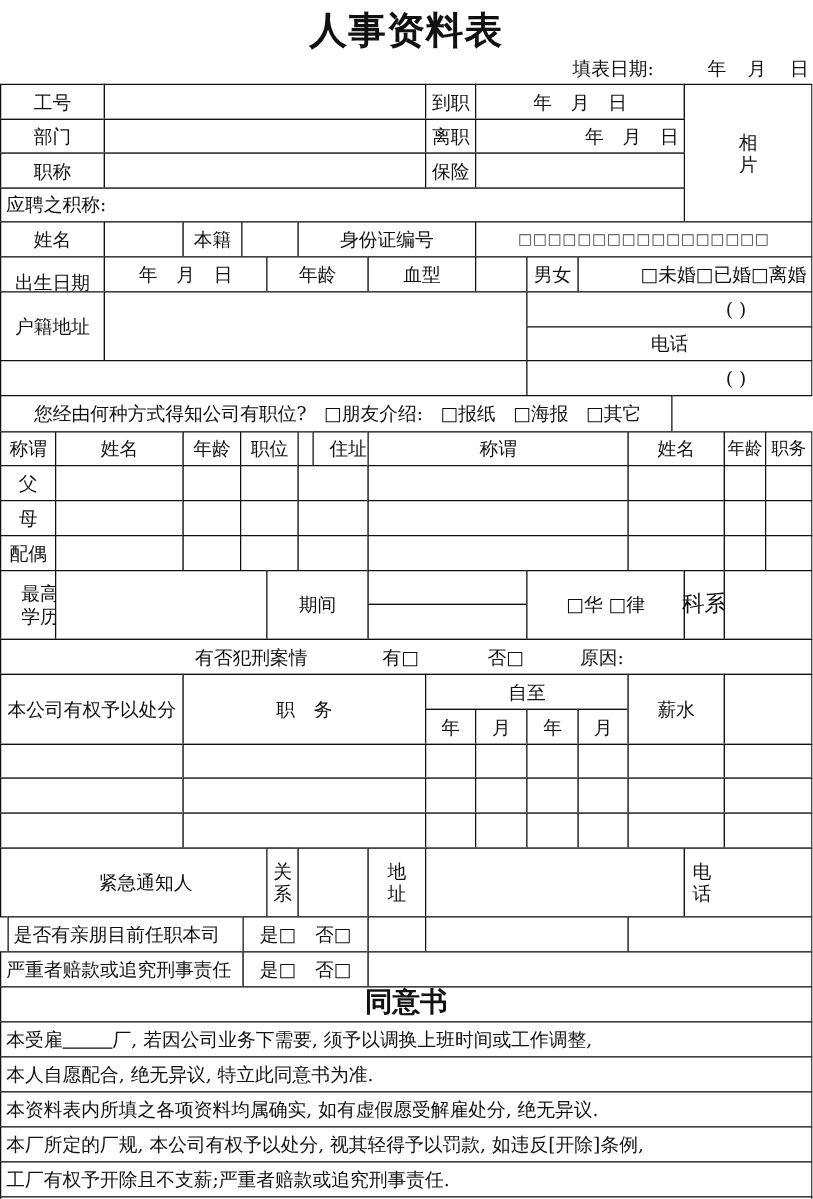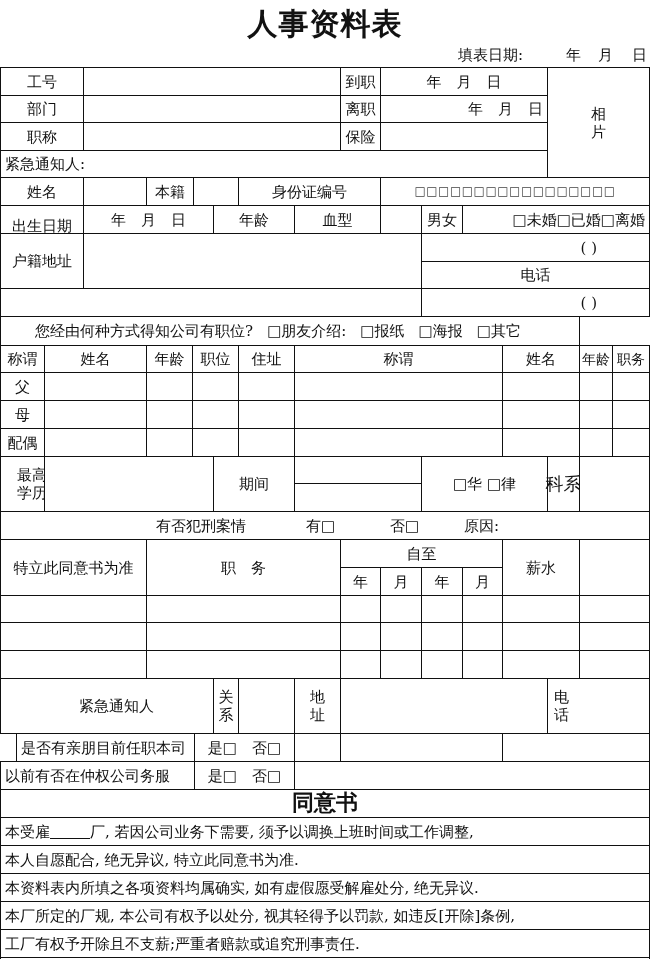--- a/index.html
+++ b/index.html
@@ -41,21 +41,21 @@
 <div class="c" style="left:0;top:95px;width:84px;height:28px">部门</div>
 <div class="c" style="left:83px;top:95px;width:258px;height:28px"></div>
 <div class="c" style="left:340px;top:95px;width:41px;height:28px">离职</div>
 <div class="c r" style="left:380px;top:95px;width:168px;height:28px">年　月　日</div>
 
 <div class="c" style="left:0;top:122px;width:84px;height:29px">职称</div>
 <div class="c" style="left:83px;top:122px;width:258px;height:29px"></div>
 <div class="c" style="left:340px;top:122px;width:41px;height:29px">保险</div>
 <div class="c" style="left:380px;top:122px;width:168px;height:29px"></div>
 
-<div class="c l" style="left:0;top:150px;width:548px;height:28px">紧急通知人:</div>
+<div class="c l" style="left:0;top:150px;width:548px;height:28px">应聘之积称:</div>
 
 <div class="c" style="left:0;top:177px;width:84px;height:29px">姓名</div>
 <div class="c" style="left:83px;top:177px;width:64px;height:29px"></div>
 <div class="c" style="left:146px;top:177px;width:48px;height:29px">本籍</div>
 <div class="c" style="left:193px;top:177px;width:46px;height:29px"></div>
 <div class="c" style="left:238px;top:177px;width:143px;height:29px">身份证编号</div>
 <div class="c boxes" style="left:380px;top:177px;width:270px;height:29px">□□□□□□□□□□□□□□□□□</div>
 
 <div class="c" style="left:0;top:205px;width:84px;height:41px">出生日期</div>
 <div class="c" style="left:83px;top:205px;width:131px;height:29px">年　月　日</div>
@@ -65,33 +65,33 @@
 <div class="c" style="left:421px;top:205px;width:42px;height:29px">男女</div>
 <div class="c r" style="left:462px;top:205px;width:188px;height:29px">□未婚□已婚□离婚</div>
 
 <div class="c" style="left:0;top:233px;width:84px;height:56px">户籍地址</div>
 <div class="c" style="left:83px;top:233px;width:339px;height:56px"></div>
 <div class="c r" style="left:421px;top:233px;width:229px;height:29px;padding-right:52px">(  )</div>
 <div class="c" style="left:421px;top:261px;width:229px;height:28px">电话</div>
 <div class="c" style="left:0;top:288px;width:422px;height:29px"></div>
 <div class="c r" style="left:421px;top:288px;width:229px;height:29px;padding-right:52px">(  )</div>
 
-<div class="c" style="left:0;top:316px;width:580px;height:30px;gap:14px;justify-content:center;padding-right:24px">
+<div class="c" style="left:0;top:316px;width:538px;height:30px;gap:14px;justify-content:flex-end;padding-right:24px">
   <span>您经由何种方式得知公司有职位?</span>
   <span>□朋友介绍:</span>
   <span>□报纸</span>
   <span>□海报</span>
   <span>□其它</span>
 </div>
 
 <div class="c" style="left:0;top:345px;width:45px;height:28px">称谓</div>
 <div class="c" style="left:44px;top:345px;width:103px;height:28px">姓名</div>
 <div class="c" style="left:146px;top:345px;width:47px;height:28px">年龄</div>
 <div class="c" style="left:192px;top:345px;width:47px;height:28px">职位</div>
-<div class="c" style="left:238px;top:345px;width:57px;height:28px">住址</div>
+<div class="c" style="left:250px;top:345px;width:57px;height:28px">住址</div>
 <div class="c" style="left:294px;top:345px;width:209px;height:28px">称谓</div>
 <div class="c" style="left:502px;top:345px;width:78px;height:28px">姓名</div>
 <div class="c" style="left:579px;top:345px;width:34px;height:28px;font-size:14px">年龄</div>
 <div class="c" style="left:612px;top:345px;width:38px;height:28px;font-size:14px">职务</div>
 
 <div class="c" style="left:0;top:372px;width:45px;height:29px">父</div>
 <div class="c" style="left:0;top:400px;width:45px;height:29px">母</div>
 <div class="c" style="left:0;top:428px;width:45px;height:29px">配偶</div>
 
 <div class="c" style="left:44px;top:372px;width:103px;height:29px"></div>
@@ -133,21 +133,21 @@
 <div class="c" style="left:547px;top:456px;width:33px;height:56px;font-size:18px">科系</div>
 <div class="c" style="left:579px;top:456px;width:71px;height:56px"></div>
 
 <div class="c" style="left:0;top:511px;width:650px;height:29px;padding-left:155px;justify-content:flex-start;gap:0">
   <span style="width:150px">有否犯刑案情</span>
   <span style="width:84px">有□</span>
   <span style="width:74px">否□</span>
   <span>原因:</span>
 </div>
 
-<div class="c" style="left:0;top:539px;width:147px;height:57px">特立此同意书为准</div>
+<div class="c" style="left:0;top:539px;width:147px;height:57px">本公司有权予以处分</div>
 <div class="c" style="left:146px;top:539px;width:195px;height:57px">职　务</div>
 <div class="c" style="left:340px;top:539px;width:163px;height:29px">自至</div>
 <div class="c" style="left:340px;top:567px;width:41px;height:29px">年</div>
 <div class="c" style="left:380px;top:567px;width:42px;height:29px">月</div>
 <div class="c" style="left:421px;top:567px;width:42px;height:29px">年</div>
 <div class="c" style="left:462px;top:567px;width:41px;height:29px">月</div>
 <div class="c" style="left:502px;top:539px;width:78px;height:57px">薪水</div>
 <div class="c" style="left:579px;top:539px;width:71px;height:57px"></div>
 
 <div class="c" style="left:0;top:595px;width:147px;height:28px"></div>
@@ -186,27 +186,27 @@
 <div class="c v" style="left:294px;top:678px;width:47px;height:56px">
   <span>地</span>
   <span>址</span>
 </div>
 <div class="c" style="left:340px;top:678px;width:208px;height:56px"></div>
 <div class="c vt" style="left:547px;top:678px;width:103px;height:56px">
   <span>电</span>
   <span>话</span>
 </div>
 
-<div class="c l" style="left:16px;top:733px;width:215px;height:29px">是否有亲朋目前任职本司</div>
+<div class="c l" style="left:6px;top:733px;width:215px;height:29px">是否有亲朋目前任职本司</div>
 <div class="c" style="left:194px;top:733px;width:101px;height:29px">是□　否□</div>
 <div class="c" style="left:294px;top:733px;width:47px;height:29px"></div>
 <div class="c" style="left:340px;top:733px;width:163px;height:29px"></div>
 <div class="c" style="left:502px;top:733px;width:148px;height:29px"></div>
 
-<div class="c l" style="left:0;top:761px;width:195px;height:29px">以前有否在仲权公司务服</div>
+<div class="c l" style="left:0;top:761px;width:195px;height:29px">严重者赔款或追究刑事责任</div>
 <div class="c" style="left:194px;top:761px;width:101px;height:29px">是□　否□</div>
 <div class="c" style="left:294px;top:761px;width:356px;height:29px"></div>
 
 <div class="c agree-title" style="left:0;top:789px;width:650px;height:29px">同意书</div>
 <div class="c l" style="left:0;top:817px;width:650px;height:29px">
   <span>本受雇</span>
   <span class="uline" style="width:40px"></span>
   <span>厂, 若因公司业务下需要, 须予以调换上班时间或工作调整,</span>
 </div>
 <div class="c l" style="left:0;top:845px;width:650px;height:29px">本人自愿配合, 绝无异议, 特立此同意书为准.</div>

